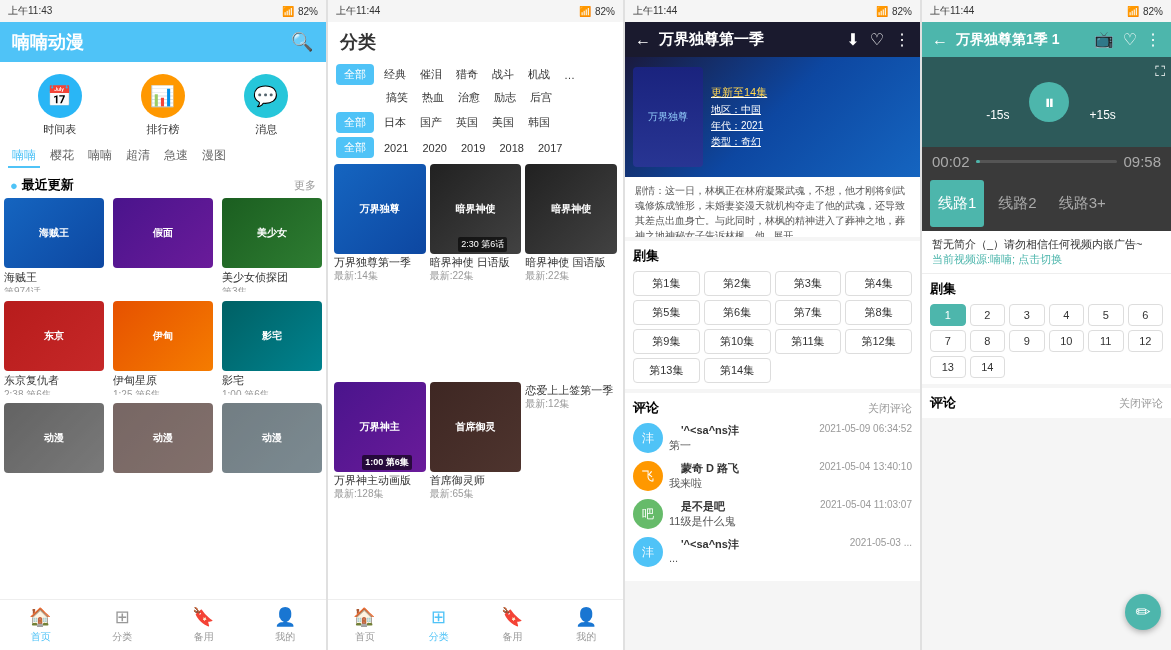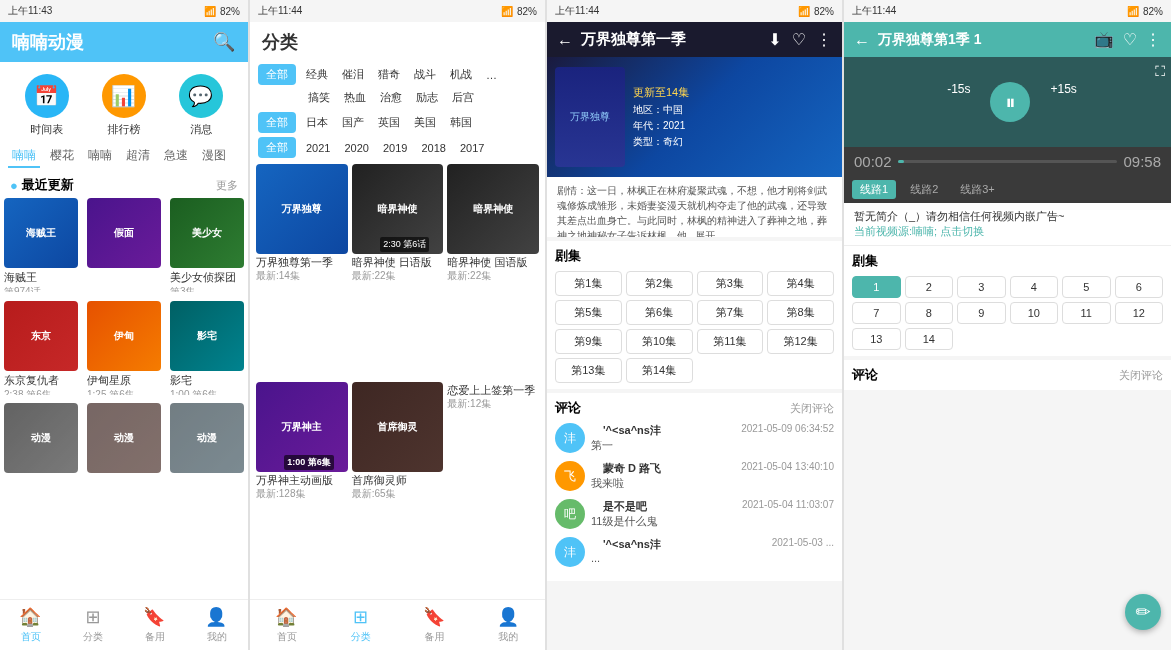--- a/index.html
+++ b/index.html
@@ -29,21 +29,21 @@
       display: flex;
       align-items: center;
       justify-content: space-between;
       padding: 0 8px;
       font-size: 10px;
       color: #333;
     }
     .status-right { display: flex; align-items: center; gap: 3px; }
 
     
-    .panel1 { width: 248px; }
+    .panel1 { width: 326px; }
 
     .panel1-header {
       background: #4FC3F7;
       padding: 8px 12px;
       display: flex;
       align-items: center;
       justify-content: space-between;
     }
     .panel1-title { color: #fff; font-size: 18px; font-weight: bold; }
     .panel1-search-icon { color: #fff; font-size: 18px; }
@@ -243,21 +243,21 @@
       border-radius: 4px;
       background: linear-gradient(180deg, #1a237e, #283593);
       flex-shrink: 0;
       display: flex;
       align-items: center;
       justify-content: center;
       color: #90CAF9;
       font-size: 10px;
       text-align: center;
     }
-    .hero-info { color: #fff; font-size: 10px; line-height: 1.6; }
+    .hero-info { color: #fff; font-size: 10px; line-height: 1.6; text-decoration: underline; }
     .hero-update { color: #FFD54F; font-size: 11px; }
 
     .detail-desc {
       background: #fff;
       padding: 6px 10px;
       font-size: 10px;
       color: #555;
       line-height: 1.5;
       max-height: 60px;
       overflow: hidden;
@@ -338,21 +338,21 @@
     .video-area {
       background: #2d5a5a;
       height: 90px;
       display: flex;
       align-items: center;
       justify-content: center;
       position: relative;
     }
     .video-controls {
       display: flex;
-      align-items: flex-start;
+      align-items: flex-end;
       gap: 20px;
       color: #fff;
       margin-left: 9px;
     }
     .skip-btn { font-size: 12px; color: #fff; }
     .play-btn {
       width: 40px;
       height: 40px;
       border-radius: 50%;
       background: #4DB6AC;
@@ -392,23 +392,23 @@
       width: 3%;
     }
 
     .source-tabs {
       display: flex;
       background: #3a3a3a;
       padding: 4px 8px;
       gap: 6px;
     }
     .src-tab {
-      padding: 2px 8px;
+      padding: 14px 8px;
       border-radius: 3px;
-      font-size: 11px;
+      font-size: 15px;
       color: #aaa;
       cursor: pointer;
     }
     .src-tab.active { background: #4DB6AC; color: #fff; }
 
     .notice-area {
       background: #fff;
       padding: 6px 10px;
       font-size: 11px;
       color: #333;

